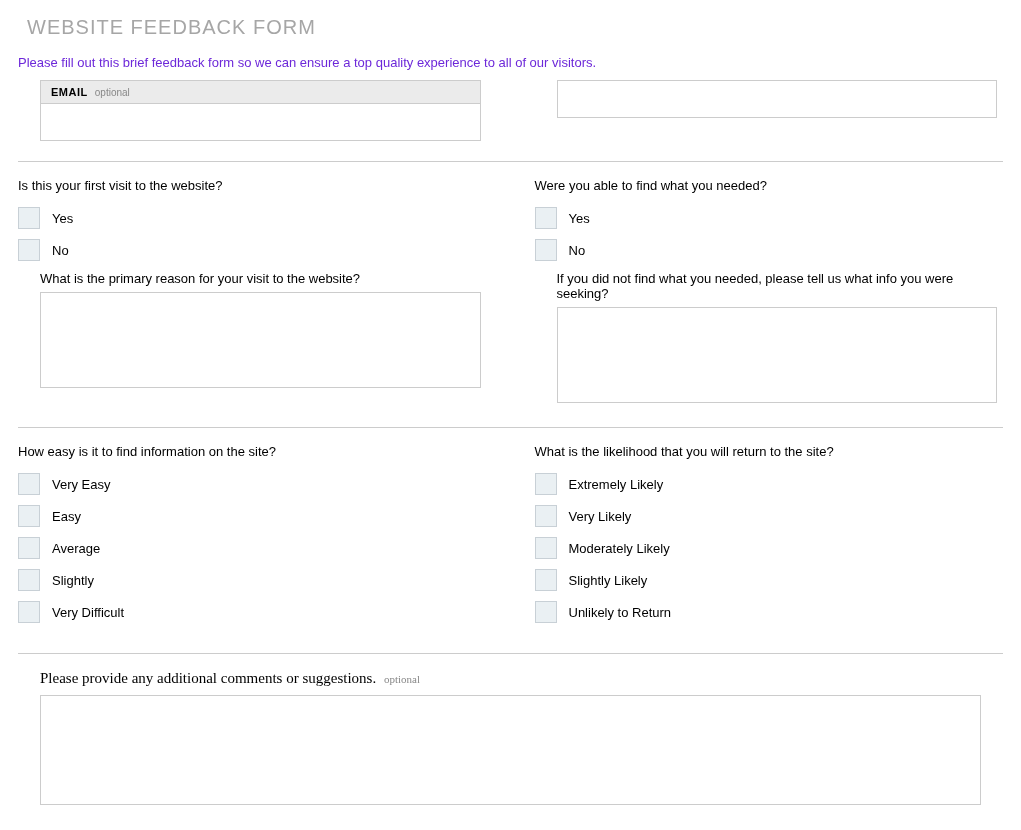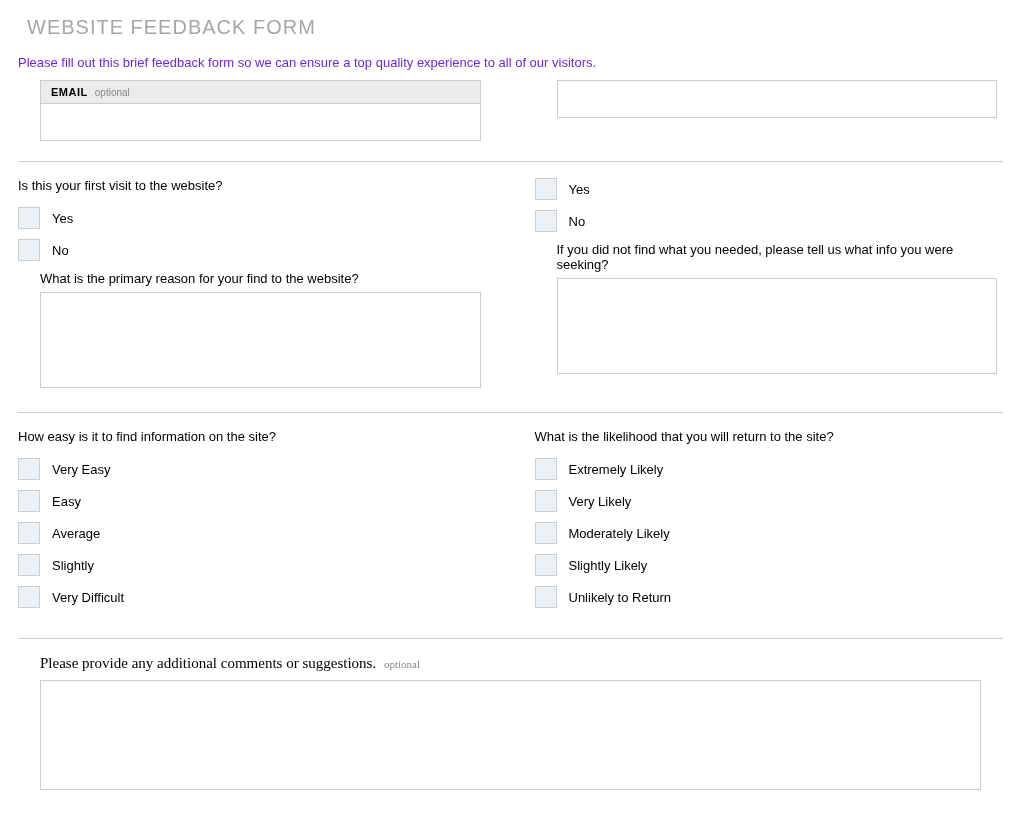--- a/index.html
+++ b/index.html
@@ -163,24 +163,25 @@
   <div class="col">
     <div class="question">Is this your first visit to the website?</div>
     <div class="checkbox-item">
       <div class="checkbox"></div>
       <span class="checkbox-label">Yes</span>
     </div>
     <div class="checkbox-item">
       <div class="checkbox"></div>
       <span class="checkbox-label">No</span>
     </div>
-    <div class="subquestion">What is the primary reason for your find to the website?</div>
+    <div class="subquestion">What is the primary reason for your visit to the website?</div>
     <textarea class="textarea-box" style=""></textarea>
   </div>
   <div class="col">
+    <div class="question">Were you able to find what you needed?</div>
     <div class="checkbox-item">
       <div class="checkbox"></div>
       <span class="checkbox-label">Yes</span>
     </div>
     <div class="checkbox-item">
       <div class="checkbox"></div>
       <span class="checkbox-label">No</span>
     </div>
     <div class="subquestion">If you did not find what you needed, please tell us what info you were seeking?</div>
     <textarea class="textarea-box" style=""></textarea>

